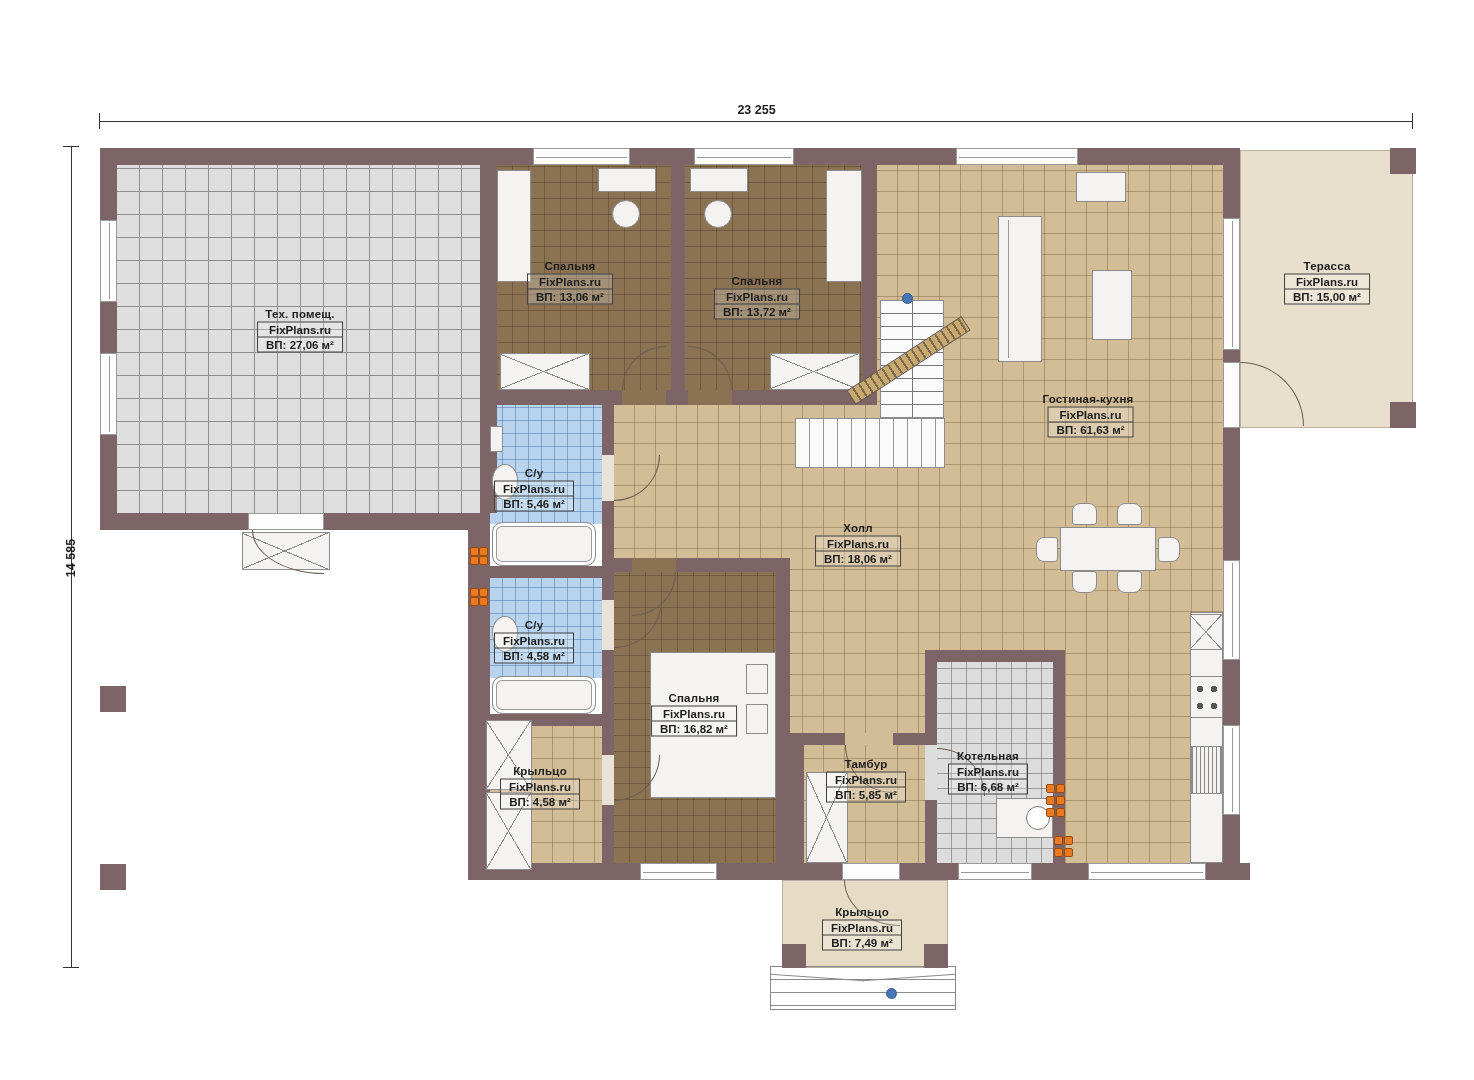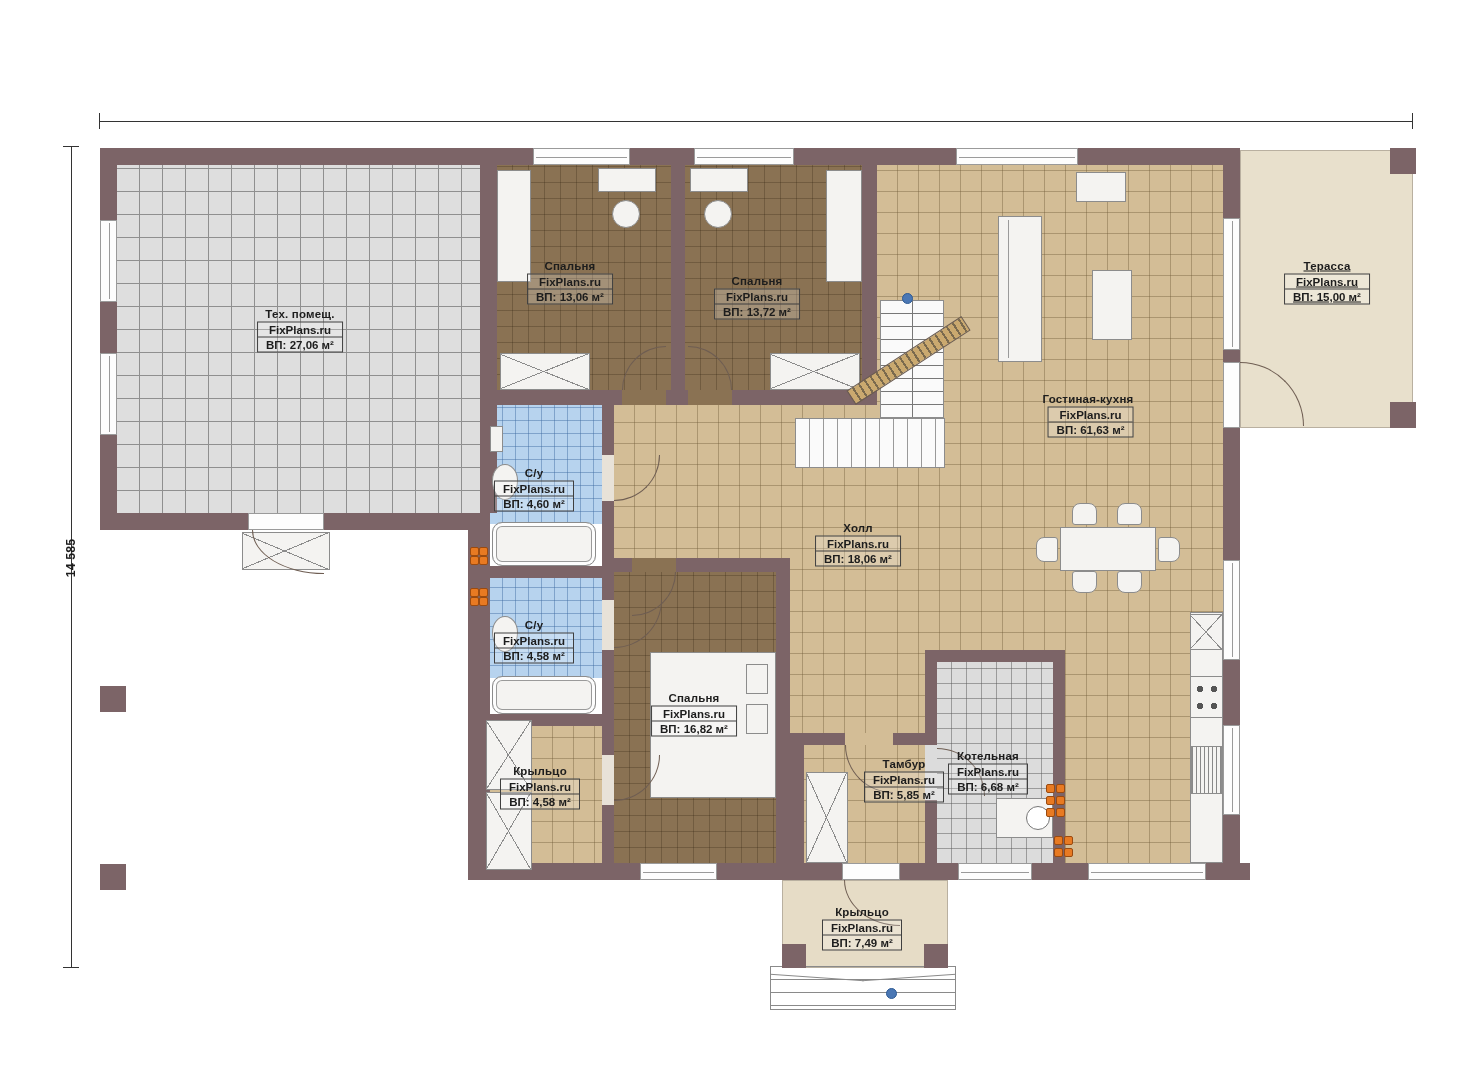--- a/index.html
+++ b/index.html
@@ -75,20 +75,21 @@
   .dim-label{position:absolute;font-size:12.5px;font-weight:bold;color:#1d1d1d;z-index:20;text-align:center;}
 </style>
 </head>
 <body>
 
 <div class="plan">
 
   <div class="dim" style="left:100px;top:121px;width:1313px;height:1px;"></div>
   <div class="dim" style="left:99px;top:113px;width:1px;height:16px;"></div>
   <div class="dim" style="left:1412px;top:113px;width:1px;height:16px;"></div>
+  <div class="dim-label" style="left:100px;top:103px;width:1313px;">23 255</div>
   <div class="dim" style="left:71px;top:147px;width:1px;height:821px;"></div>
   <div class="dim" style="left:63px;top:146px;width:16px;height:1px;"></div>
   <div class="dim" style="left:63px;top:967px;width:16px;height:1px;"></div>
   <div class="dim-label" style="left:28px;top:551px;width:86px;transform:rotate(-90deg);">14 585</div>
 
   <div class="floor g-gray" style="left:117px;top:165px;width:363px;height:348px;"></div>
   <div class="floor g-brown" style="left:497px;top:165px;width:174px;height:225px;"></div>
   <div class="floor g-brown" style="left:685px;top:165px;width:177px;height:225px;"></div>
   <div class="floor g-tan" style="left:877px;top:165px;width:346px;height:698px;"></div>
   <div class="floor g-tan" style="left:614px;top:405px;width:263px;height:458px;"></div>
@@ -258,39 +259,39 @@
       <div class="room-area">ВП: 13,06 м²</div>
     </div>
   </div>
   <div class="room-label" style="left:757px;top:297px;">
     <div class="room-name">Спальня</div>
     <div class="room-box">
       <div class="room-brand">FixPlans.ru</div>
       <div class="room-area">ВП: 13,72 м²</div>
     </div>
   </div>
-  <div class="room-label" style="left:1327px;top:282px;text-decoration:underline;">
+  <div class="room-label" style="left:1327px;top:282px;">
     <div class="room-name">Терасса</div>
     <div class="room-box">
       <div class="room-brand">FixPlans.ru</div>
       <div class="room-area">ВП: 15,00 м²</div>
     </div>
   </div>
   <div class="room-label" style="left:1088px;top:415px;align-items:flex-end;">
     <div class="room-name">Гостиная-кухня</div>
     <div class="room-box">
       <div class="room-brand">FixPlans.ru</div>
       <div class="room-area">ВП: 61,63 м²</div>
     </div>
   </div>
   <div class="room-label" style="left:534px;top:489px;">
     <div class="room-name">С/у</div>
     <div class="room-box">
       <div class="room-brand">FixPlans.ru</div>
-      <div class="room-area">ВП: 4,60 м²</div>
+      <div class="room-area">ВП: 5,46 м²</div>
     </div>
   </div>
   <div class="room-label" style="left:858px;top:544px;">
     <div class="room-name">Холл</div>
     <div class="room-box">
       <div class="room-brand">FixPlans.ru</div>
       <div class="room-area">ВП: 18,06 м²</div>
     </div>
   </div>
   <div class="room-label" style="left:534px;top:641px;">
@@ -307,21 +308,21 @@
       <div class="room-area">ВП: 16,82 м²</div>
     </div>
   </div>
   <div class="room-label" style="left:540px;top:787px;">
     <div class="room-name">Крыльцо</div>
     <div class="room-box">
       <div class="room-brand">FixPlans.ru</div>
       <div class="room-area">ВП: 4,58 м²</div>
     </div>
   </div>
-  <div class="room-label" style="left:904px;top:780px;">
+  <div class="room-label" style="left:866px;top:780px;">
     <div class="room-name">Тамбур</div>
     <div class="room-box">
       <div class="room-brand">FixPlans.ru</div>
       <div class="room-area">ВП: 5,85 м²</div>
     </div>
   </div>
   <div class="room-label" style="left:988px;top:772px;">
     <div class="room-name">Котельная</div>
     <div class="room-box">
       <div class="room-brand">FixPlans.ru</div>

